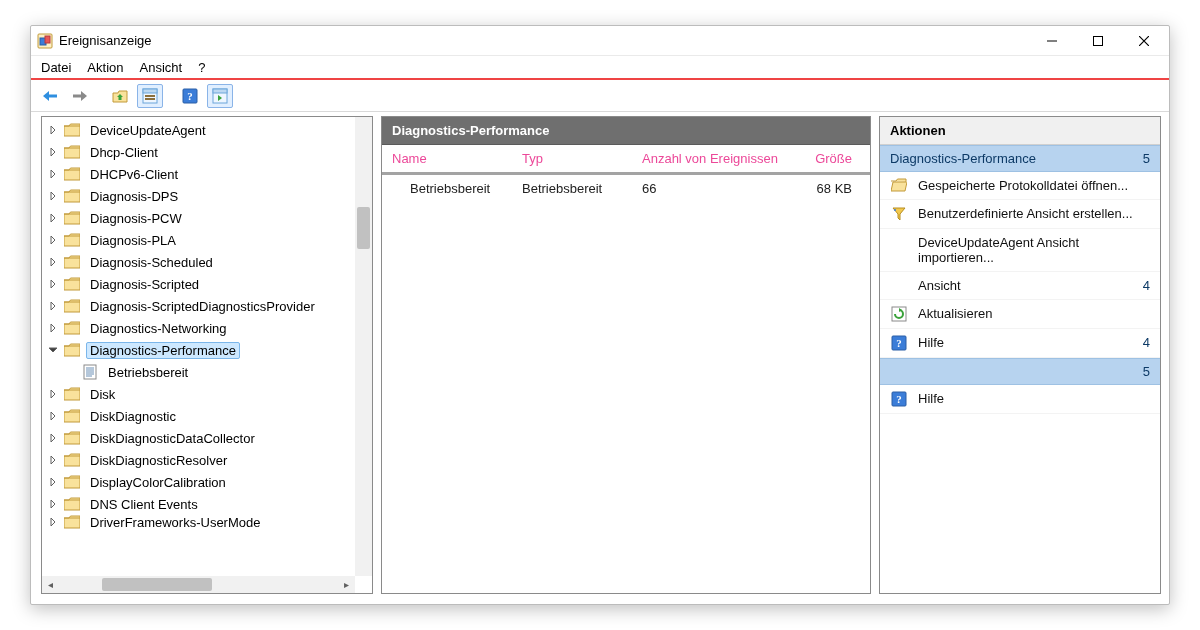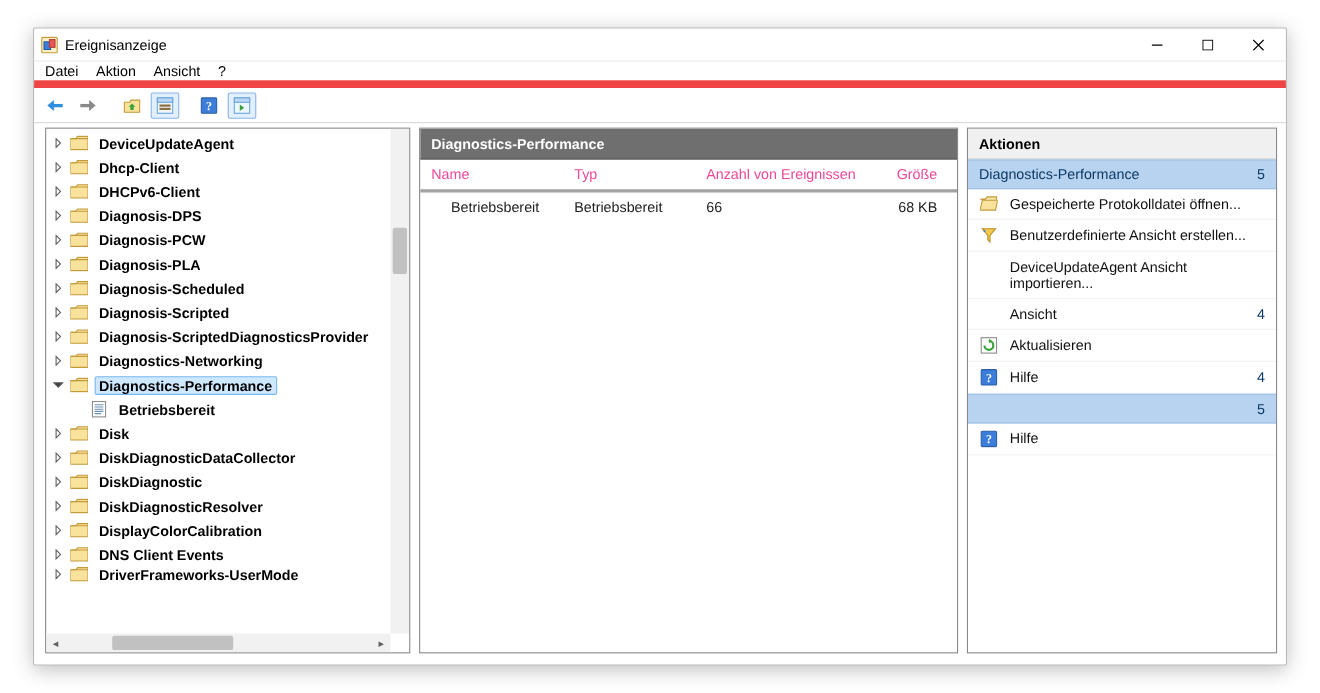--- a/index.html
+++ b/index.html
@@ -49,21 +49,21 @@
     color: #222;
   }
 
   
   .menubar {
     display: flex;
     gap: 16px;
     height: 24px;
     align-items: center;
     padding: 0 10px;
-    border-bottom: 7px solid #ef4444;
+    border-bottom: 2px solid #ef4444;
   }
   .menubar .item { cursor: default; }
 
   
   .toolbar {
     display: flex;
     align-items: center;
     height: 32px;
     padding: 2px 6px;
     gap: 4px;
@@ -106,21 +106,20 @@
     flex: 1;
     position: relative;
   }
   .tree-body { padding-top: 2px; }
   .tree-row {
     display: flex;
     align-items: center;
     height: 22px;
     white-space: nowrap;
     cursor: default;
-    font-weight: bold;
   }
   .chev {
     width: 14px; height: 14px; display: inline-flex; align-items: center; justify-content: center;
     color: #606060;
     margin-left: 4px;
   }
   .folder-icon {
     width: 16px; height: 14px;
     display: inline-flex; align-items: center; justify-content: center;
     margin-right: 6px; margin-left: 4px;
@@ -489,35 +488,35 @@
                 <svg width="10" height="10" viewBox="0 0 10 10">
                   <path transform="" d="M3 1 L7 5 L3 9 Z" fill="none" stroke="#606060" stroke-width="1"></path>
                 </svg>
               </span>
               <span class="folder-icon">
                 <svg width="16" height="14" viewBox="0 0 16 14">
                   <path d="M0 3 L5 3 L6.5 1 L16 1 L16 13 L0 13 Z" fill="#f9e29c" stroke="#c29a3a"></path>
                   <path d="M0 3 L16 3" stroke="#c29a3a"></path>
                 </svg>
               </span>
+              <span class="tree-label">DiskDiagnostic</span>
+            </div>
+            <div class="tree-row indent-1">
+              <span class="chev">
+                <svg width="10" height="10" viewBox="0 0 10 10">
+                  <path transform="" d="M3 1 L7 5 L3 9 Z" fill="none" stroke="#606060" stroke-width="1"></path>
+                </svg>
+              </span>
+              <span class="folder-icon">
+                <svg width="16" height="14" viewBox="0 0 16 14">
+                  <path d="M0 3 L5 3 L6.5 1 L16 1 L16 13 L0 13 Z" fill="#f9e29c" stroke="#c29a3a"></path>
+                  <path d="M0 3 L16 3" stroke="#c29a3a"></path>
+                </svg>
+              </span>
               <span class="tree-label">DiskDiagnosticDataCollector</span>
-            </div>
-            <div class="tree-row indent-1">
-              <span class="chev">
-                <svg width="10" height="10" viewBox="0 0 10 10">
-                  <path transform="" d="M3 1 L7 5 L3 9 Z" fill="none" stroke="#606060" stroke-width="1"></path>
-                </svg>
-              </span>
-              <span class="folder-icon">
-                <svg width="16" height="14" viewBox="0 0 16 14">
-                  <path d="M0 3 L5 3 L6.5 1 L16 1 L16 13 L0 13 Z" fill="#f9e29c" stroke="#c29a3a"></path>
-                  <path d="M0 3 L16 3" stroke="#c29a3a"></path>
-                </svg>
-              </span>
-              <span class="tree-label">DiskDiagnostic</span>
             </div>
             <div class="tree-row indent-1">
               <span class="chev">
                 <svg width="10" height="10" viewBox="0 0 10 10">
                   <path transform="" d="M3 1 L7 5 L3 9 Z" fill="none" stroke="#606060" stroke-width="1"></path>
                 </svg>
               </span>
               <span class="folder-icon">
                 <svg width="16" height="14" viewBox="0 0 16 14">
                   <path d="M0 3 L5 3 L6.5 1 L16 1 L16 13 L0 13 Z" fill="#f9e29c" stroke="#c29a3a"></path>

